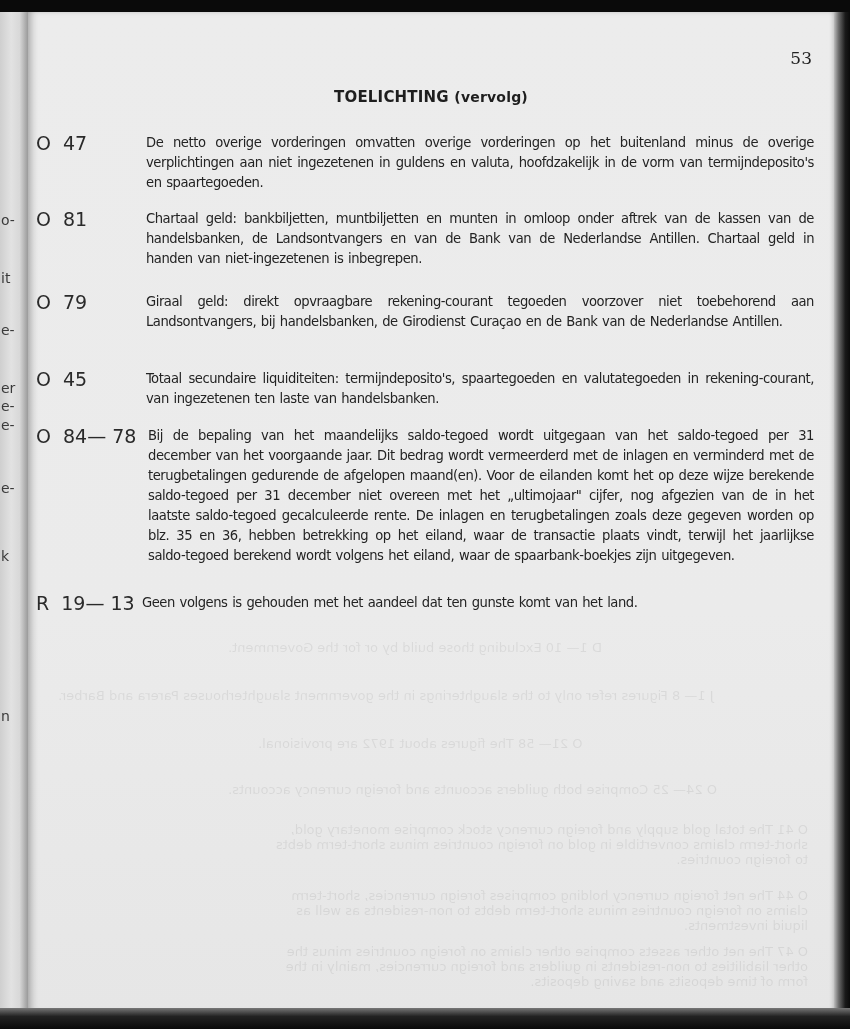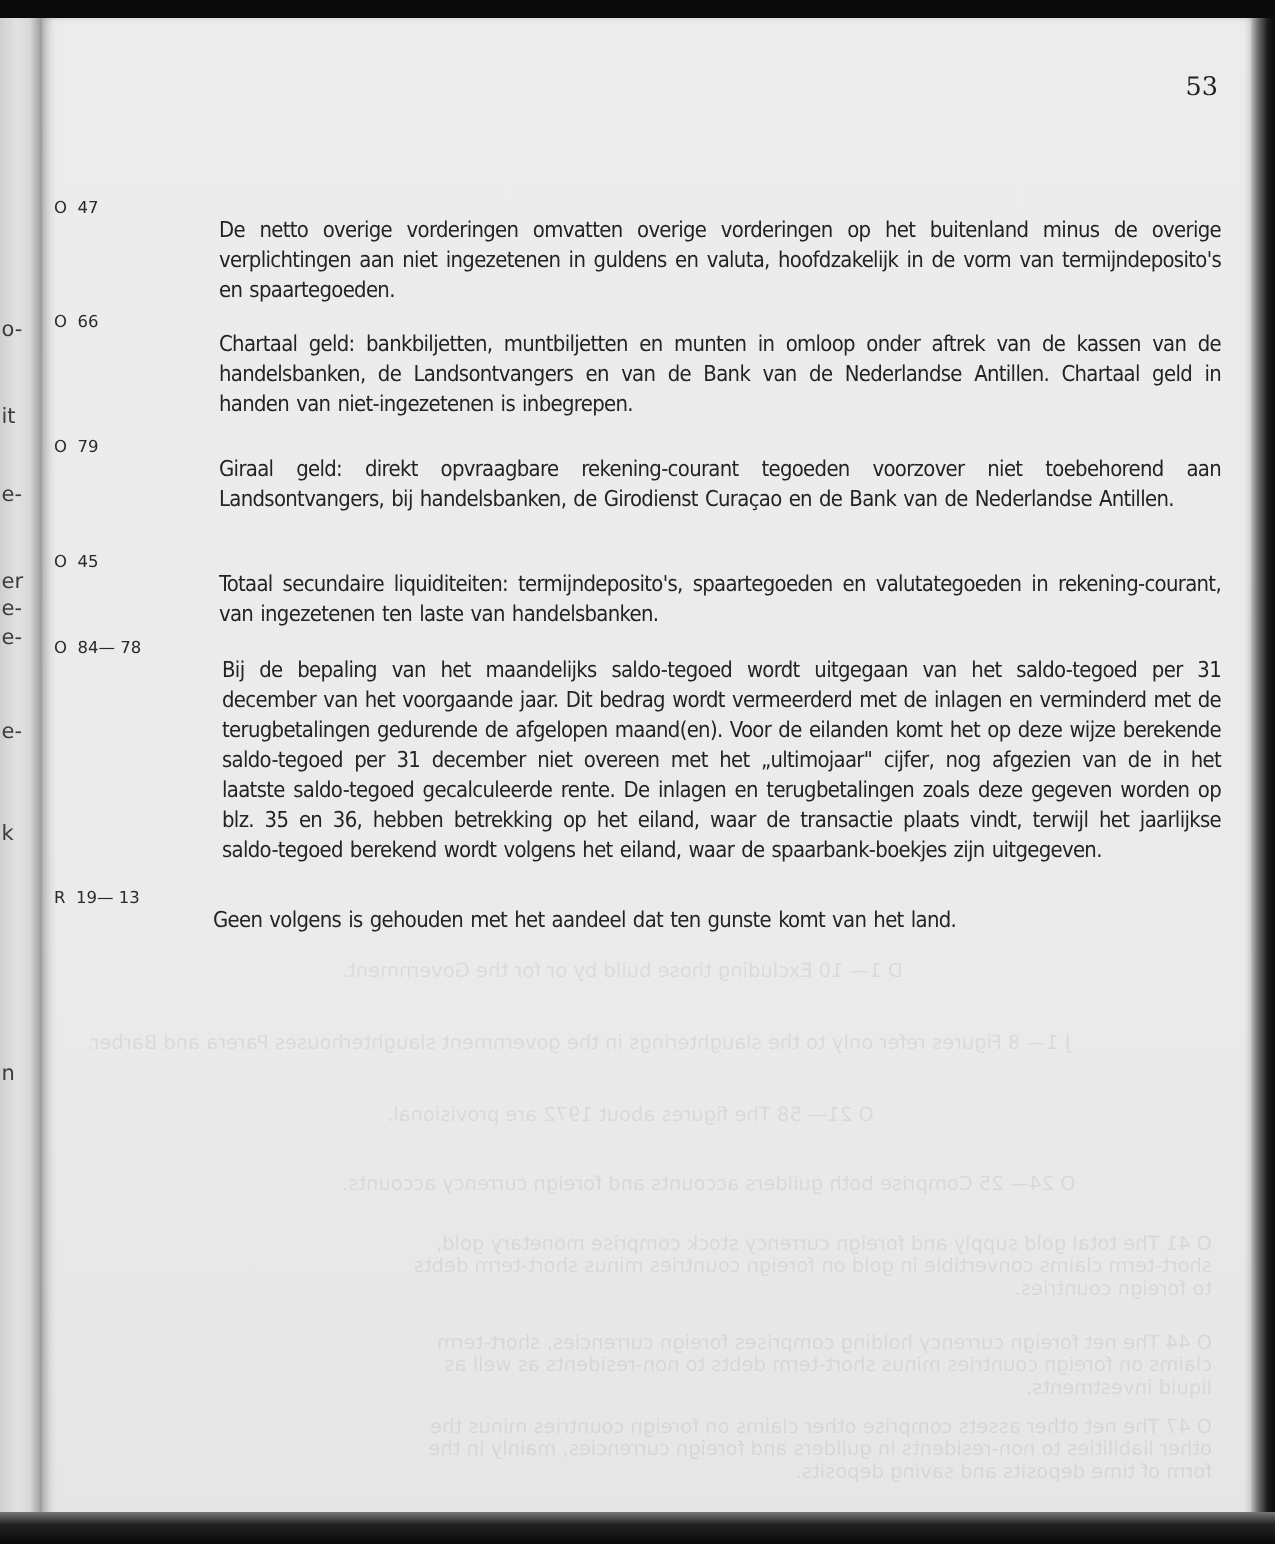--- a/index.html
+++ b/index.html
@@ -38,25 +38,25 @@
   .title {
     position: absolute; left: 0; width: 806px; top: 76px; text-align: center;
     font-family: "DejaVu Sans", sans-serif; font-weight: bold; font-size: 15px; color: #1e1e1e;
     letter-spacing: 0.2px;
   }
   .title .sub { font-size: 14px; font-weight: bold; }
   .notes { position: absolute; left: 0; top: 0; width: 806px; }
   .note { position: absolute; left: 0; width: 806px; }
   .note .ref {
     position: absolute; left: 8px; top: 0;
-    font-size: 11px; color: #2a2a2a; white-space: pre;
+    font-size: 19px; color: #2a2a2a; white-space: pre;
     font-family: "DejaVu Sans", sans-serif;
   }
   .note .body {
-    position: absolute; top: 12px;
+    position: absolute; top: 0;
     font-size: 14.6px; line-height: 20px; color: #232323;
     text-align: justify;
     font-family: "DejaVu Sans", sans-serif;
     font-stretch: condensed;
     letter-spacing: -0.45px;
     word-spacing: 1px;
   }
   .ghost {
     position: absolute; color: rgba(0,0,0,0.07);
     font-size: 13px; font-family: "DejaVu Sans", sans-serif;
@@ -77,35 +77,39 @@
   <span class="frag" style="top:405px">e-</span>
   <span class="frag" style="top:468px">e-</span>
   <span class="frag" style="top:536px">k</span>
   <span class="frag" style="top:696px">n</span>
 </div>
 
 <div class="page">
 
   <div class="page-number">53</div>
 
+  <div class="title">
+    <span>TOELICHTING</span>
+    <span class="sub">(vervolg)</span>
+  </div>
 
   <div class="ghost" style="left:200px; top:628px">D  1— 10  Excluding those build by or for the Government.</div>
   <div class="ghost" style="left:30px; top:676px">J  1— 8  Figures refer only to the slaughterings in the government slaughterhouses Parera and Barber.</div>
   <div class="ghost" style="left:230px; top:724px">O  21— 58  The figures about 1972 are provisional.</div>
   <div class="ghost" style="left:200px; top:770px">O  24— 25  Comprise both guilders accounts and foreign currency accounts.</div>
 
   <div class="notes">
 
     <div class="note" style="top:120px">
       <span class="ref">O  47</span>
       <div class="body" style="left:118px; width:668px">De netto overige vorderingen omvatten overige vorderingen op het buitenland minus de overige verplichtingen aan niet ingezetenen in guldens en valuta, hoofdzakelijk in de vorm van termijndeposito's en spaartegoeden.</div>
     </div>
 
     <div class="note" style="top:196px">
-      <span class="ref">O  66</span>
+      <span class="ref">O  81</span>
       <div class="body" style="left:118px; width:668px">Chartaal geld: bankbiljetten, muntbiljetten en munten in omloop onder aftrek van de kassen van de handelsbanken, de Landsontvangers en van de Bank van de Nederlandse Antillen. Chartaal geld in handen van niet-ingezetenen is inbegrepen.</div>
     </div>
 
     <div class="note" style="top:279px">
       <span class="ref">O  79</span>
       <div class="body" style="left:118px; width:668px">Giraal geld: direkt opvraagbare rekening-courant tegoeden voorzover niet toebehorend aan Landsontvangers, bij handelsbanken, de Girodienst Curaçao en de Bank van de Nederlandse Antillen.</div>
     </div>
 
     <div class="note" style="top:356px">
       <span class="ref">O  45</span>

